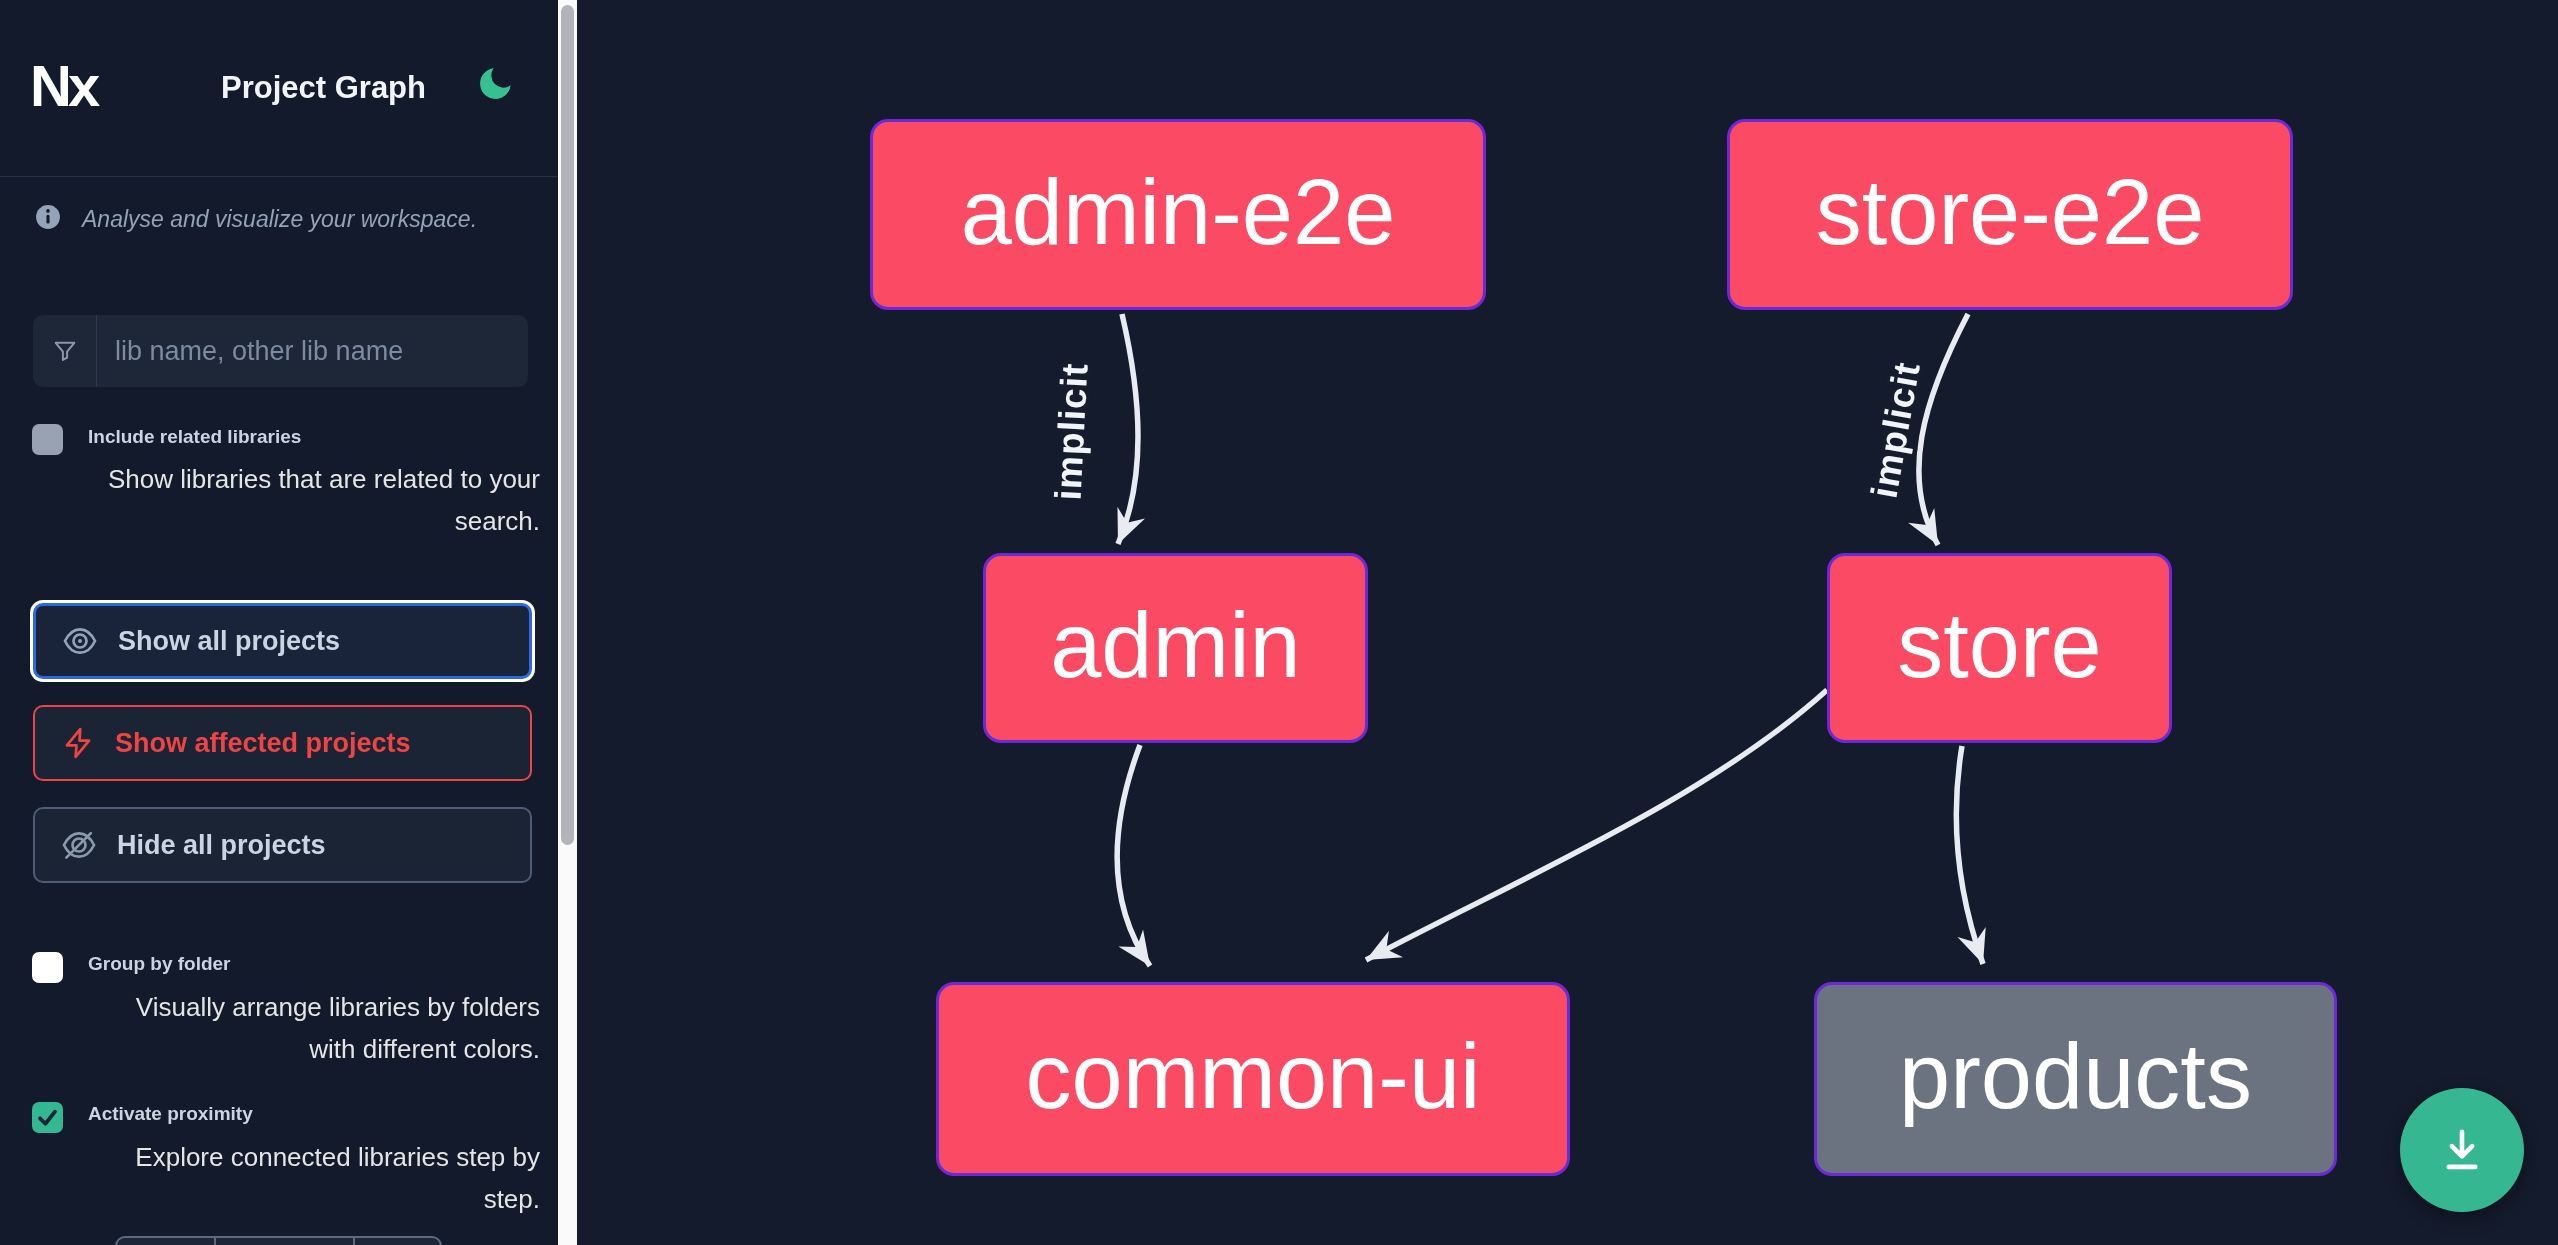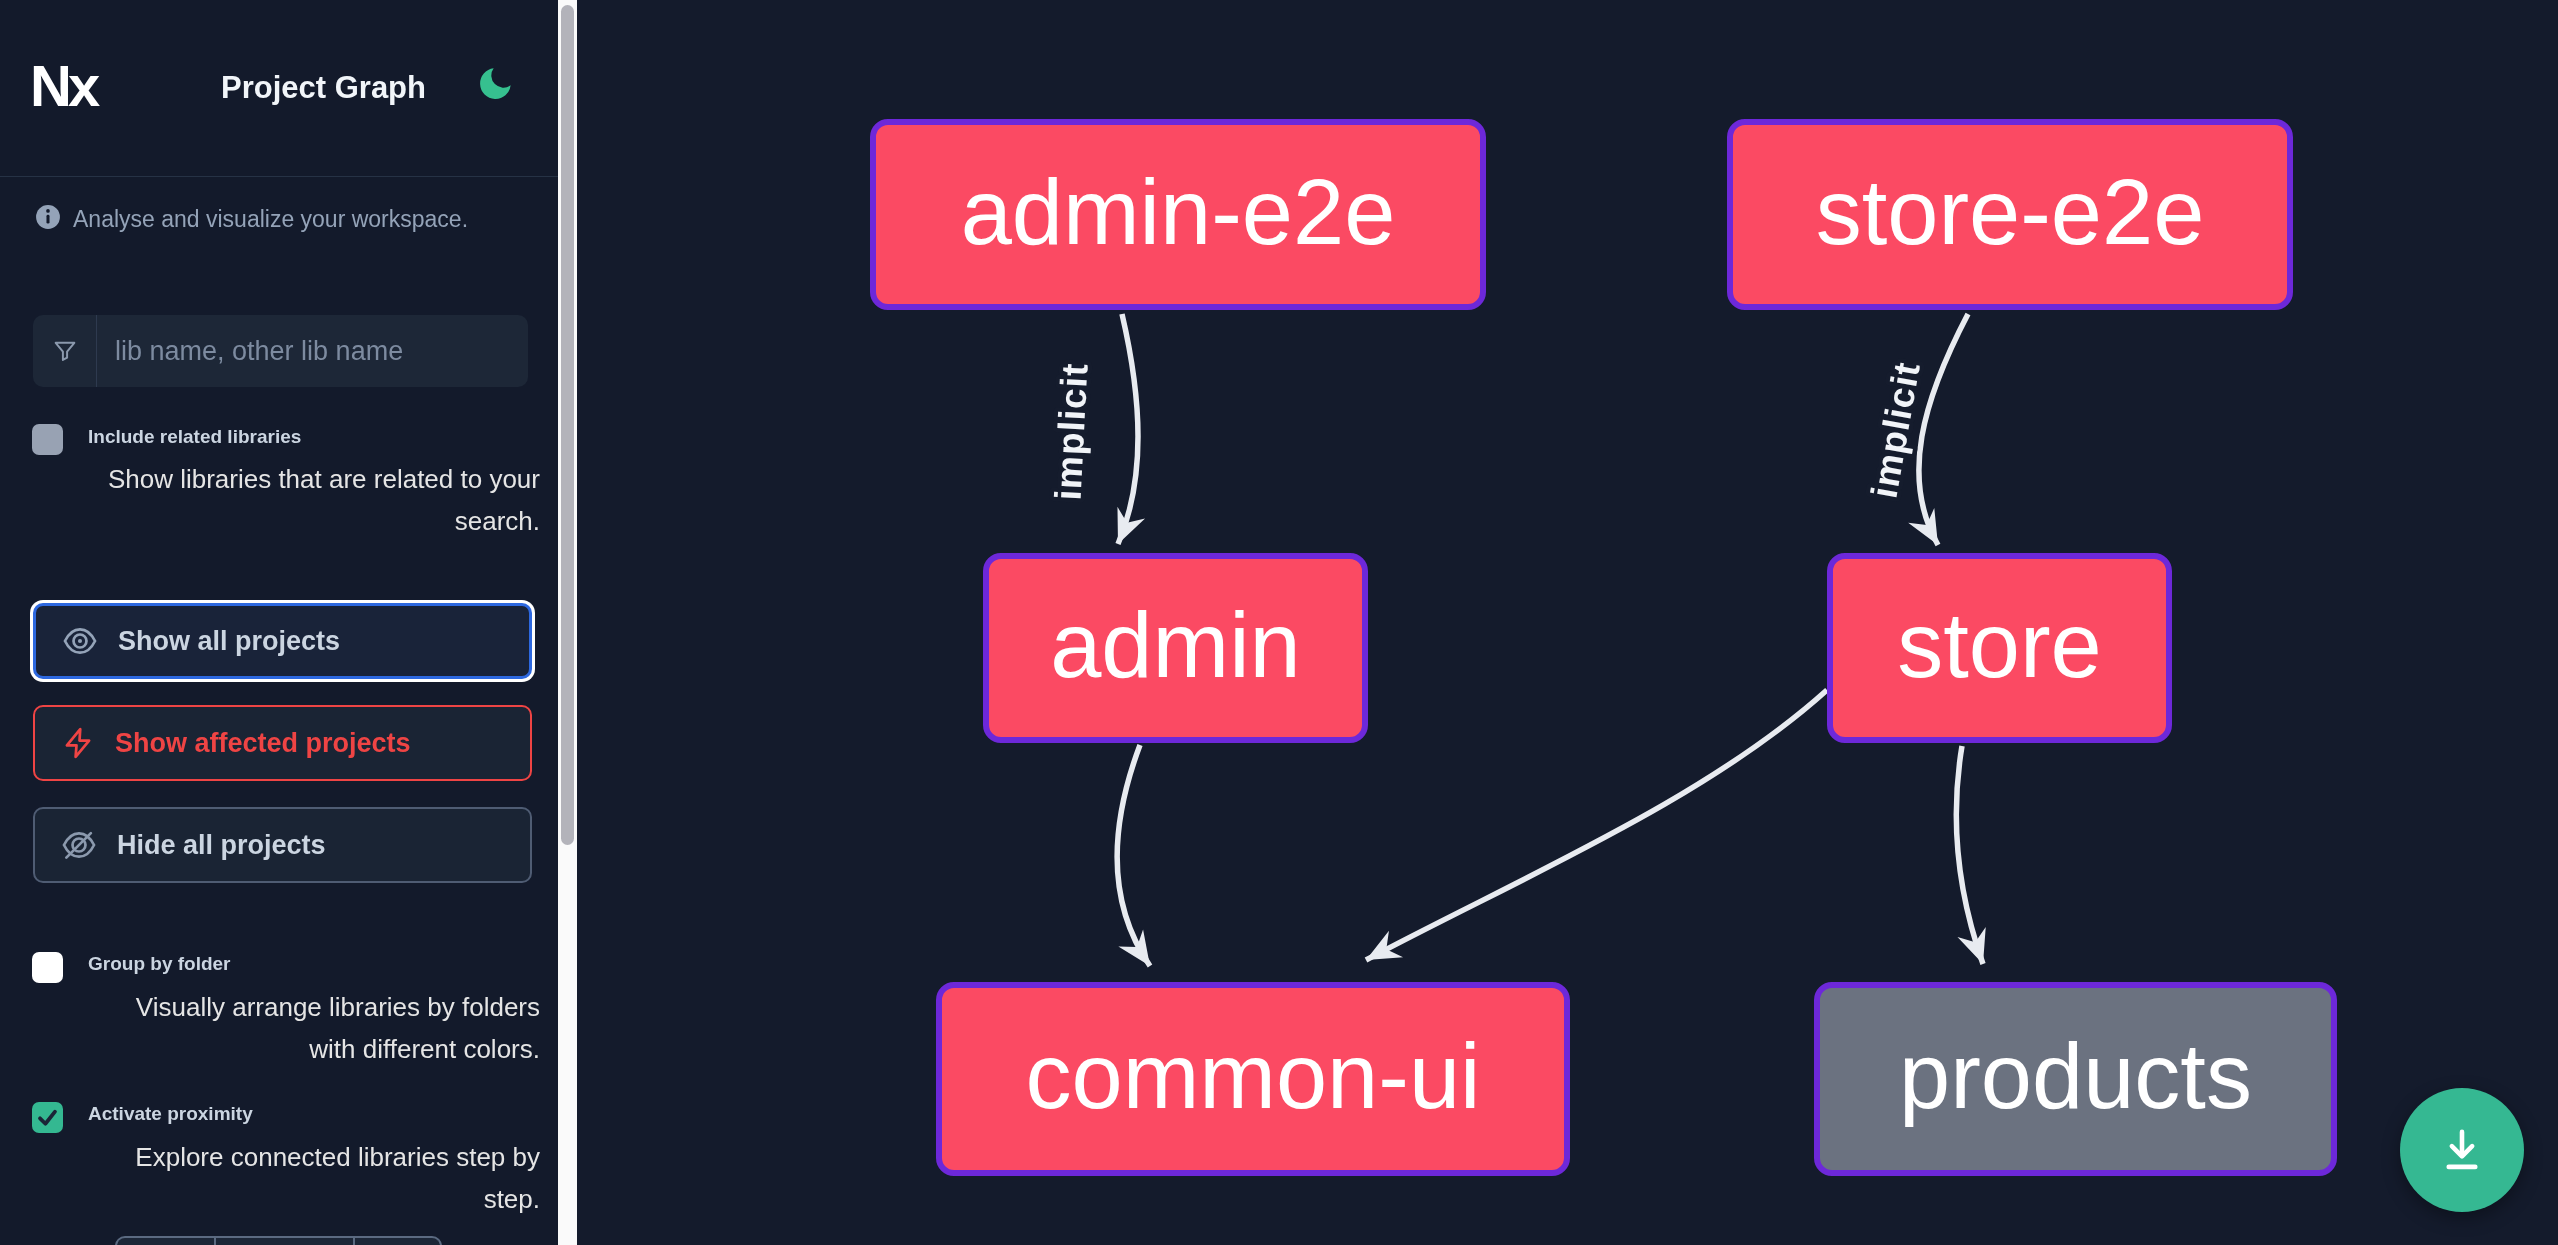--- a/index.html
+++ b/index.html
@@ -8,37 +8,37 @@
 
   
   #canvas { position:absolute; inset:0; background:#141b2c; z-index:1; }
   #edge-svg { position:absolute; inset:0; z-index:2; }
   .edge { fill:none; stroke:#e8ebf0; stroke-width:5.5px; }
   .edge-label { font-family:"Liberation Sans", sans-serif; font-size:37px; font-weight:bold;
                 letter-spacing:1px; fill:#f1f4f8; stroke:#151c2d; stroke-width:9px;
                 paint-order:stroke; stroke-linejoin:round; text-anchor:middle; }
   #nodes { position:absolute; inset:0; z-index:3; }
   .node { position:absolute; display:flex; align-items:center; justify-content:center;
-          border:6px solid #6d28d9; border-radius:18px; color:#ffffff; font-size:92px;
+          border:3px solid #6d28d9; border-radius:18px; color:#ffffff; font-size:92px;
           line-height:1; cursor:pointer; padding-bottom:6px; }
   .node.affected { background:#fb4a63; }
   .node.plain    { background:#6b7280; }
 
   
   #sidebar { position:absolute; left:0; top:0; width:558px; height:1245px;
              background:#131a2b; z-index:5; }
   #sb-header { position:absolute; left:0; top:0; width:558px; height:177px;
                border-bottom:1px solid #263245;padding-left:33px; }
   #logo { position:absolute; left:30px; top:52px; color:#ffffff; font-size:58px;
           font-weight:800; letter-spacing:-4px; }
   #title { position:absolute; left:186px; top:70px; color:#f1f5f9; font-size:31px; font-weight:700;margin-left:35px; }
   #theme-btn { position:absolute; left:474px; top:62px; width:44px; height:44px;
                background:none; border:none; cursor:pointer; }
 
-  #tagline-row { position:absolute; left:35px; top:204px; display:flex; align-items:center; gap:12px; }
+  #tagline-row { position:absolute; left:35px; top:204px; display:flex; align-items:center; gap:21px;font-style:italic; }
   #tagline { color:#94a3b8; font-size:23px; font-weight:500; }
 
   #filter-box { position:absolute; left:33px; top:315px; width:495px; height:72px;
                 background:#1d2737; border-radius:10px; display:flex; overflow:hidden; }
   #filter-icon-cell { width:64px; height:72px; display:flex; align-items:center; justify-content:center;
                       border-right:1px solid #2e3a4f; flex:none; }
   #filter-input { flex:1; background:transparent; border:none; outline:none; color:#c6d0de;
                   font-size:27px; font-family:"Liberation Sans", sans-serif; padding:0 18px; }
   #filter-input::placeholder { color:#7d8ba0; opacity:1; }
 

